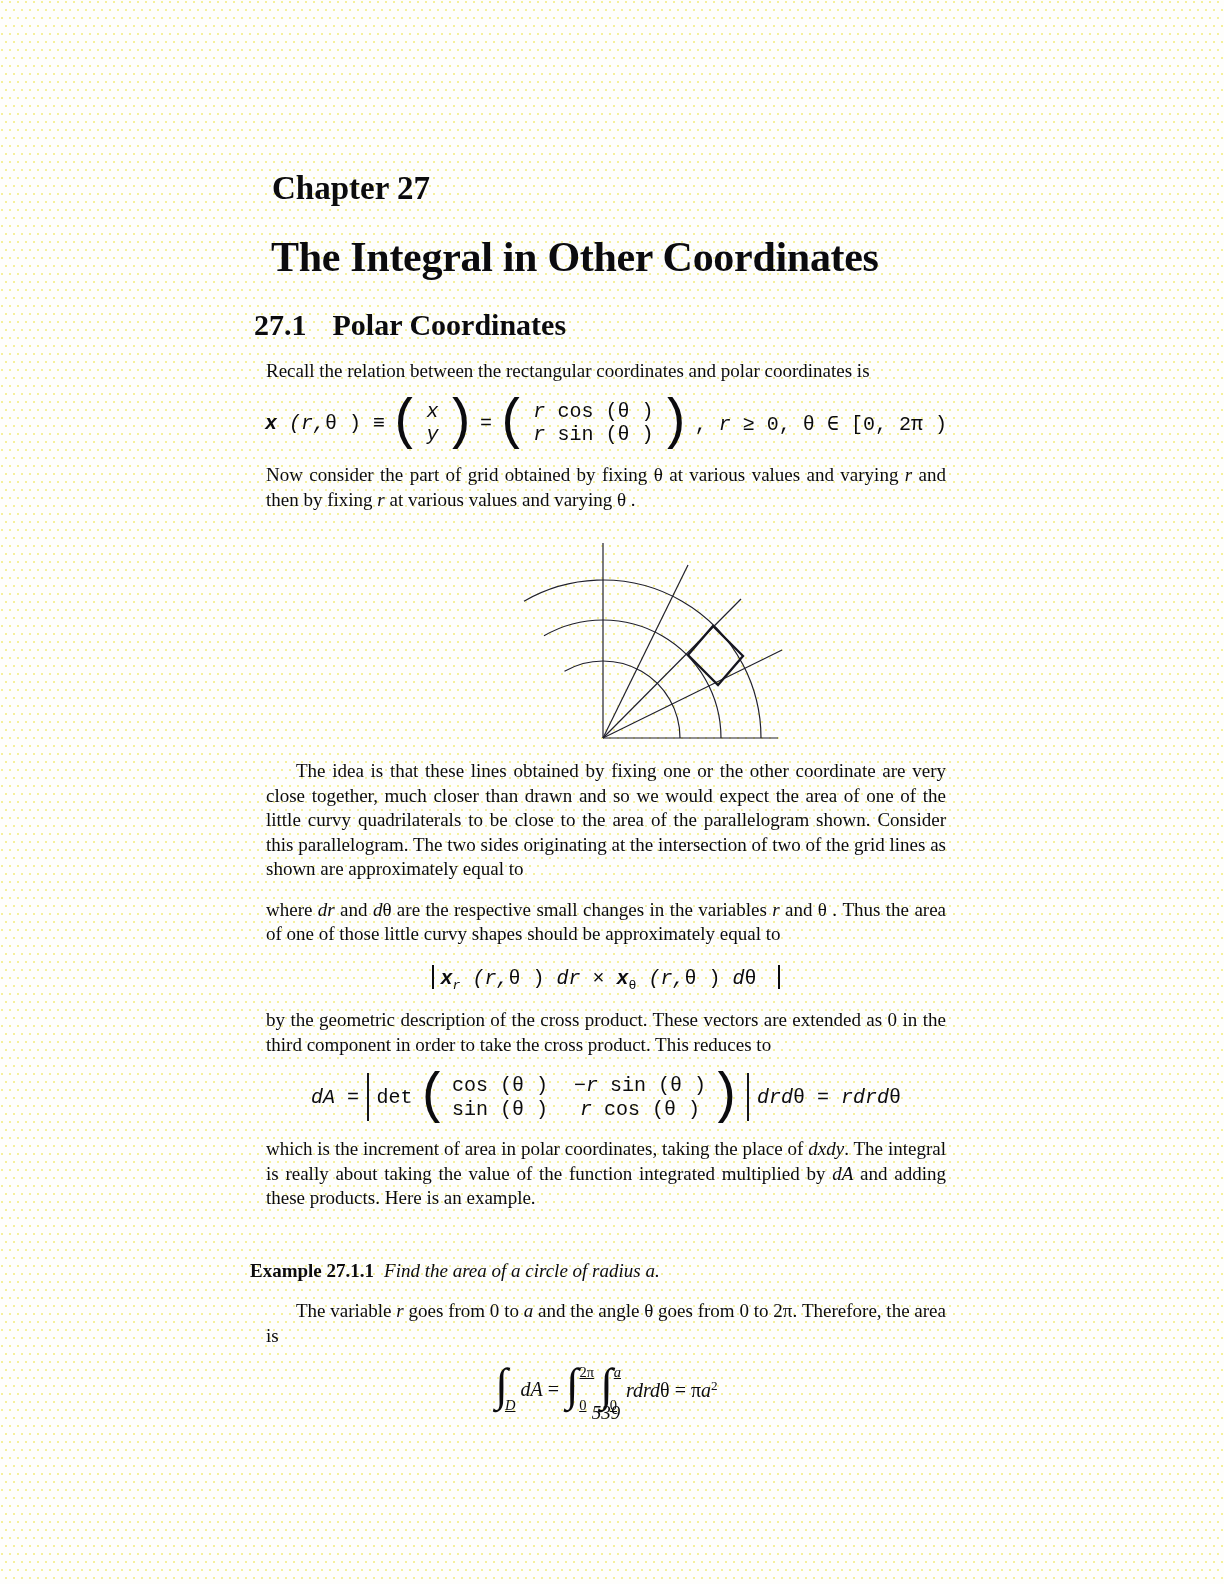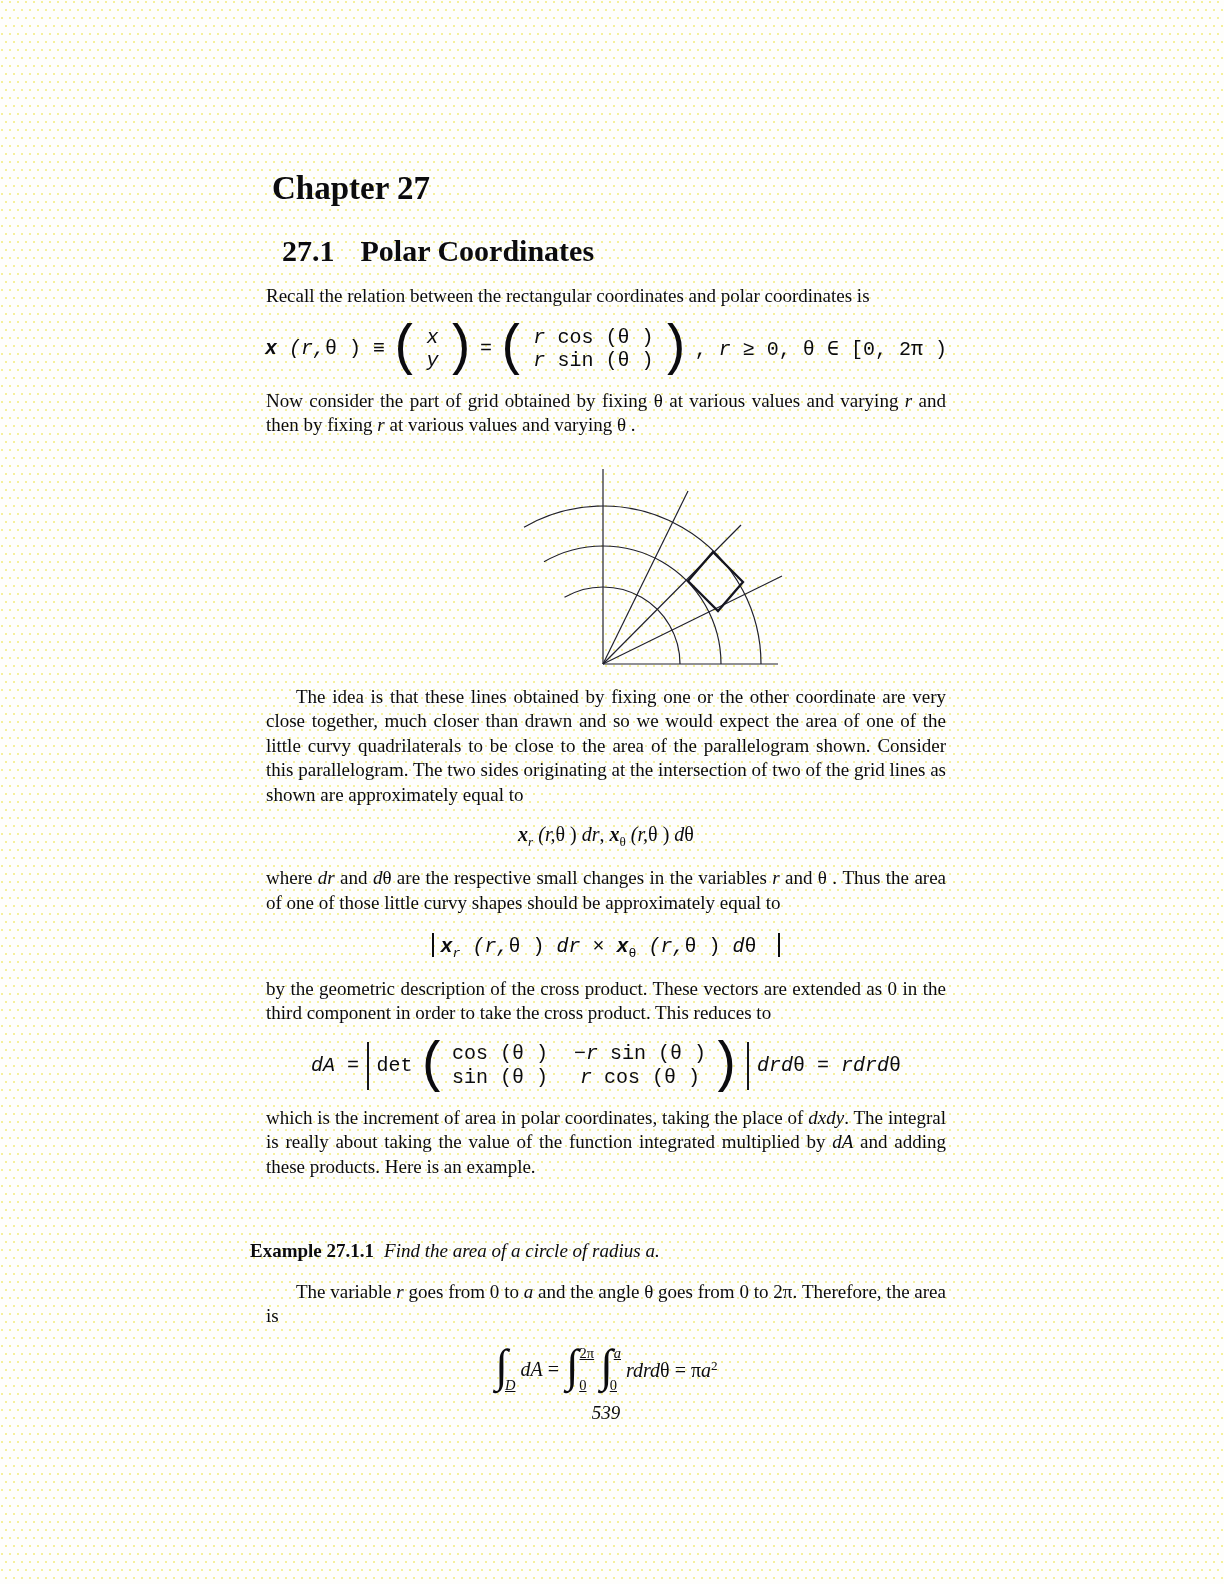--- a/index.html
+++ b/index.html
@@ -11,21 +11,21 @@
       radial-gradient(circle, #f5f09b 0.8px, rgba(245,240,155,0) 1.5px);
     background-size:8px 16px, 8px 16px;
     background-position:2px 2px, 6px 10px;
     font-family:"Liberation Serif","DejaVu Serif",serif;
     color:#0b0b0e;
   }
   .page{position:absolute;inset:0;overflow:hidden;}
   .content{position:absolute;left:250px;top:0;width:712px;}
   .chapter-label{font-size:33px;font-weight:bold;margin:170px 0 0 22px;line-height:1.15;}
   .chapter-title{font-size:42px;font-weight:bold;margin:24px 0 0 21px;line-height:1.2;white-space:nowrap;letter-spacing:-0.3px;}
-  .section-heading{font-size:30px;font-weight:bold;margin:26px 0 0 32px;line-height:1.15;display:flex;gap:26px;}
+  .section-heading{font-size:30px;font-weight:bold;margin:26px 0 0 4px;line-height:1.15;display:flex;gap:26px;}
   p.body{font-size:19px;line-height:24.5px;text-align:justify;margin:16px;}
   .mt7{margin-top:7px;} .mt8{margin-top:8px;} .mt12{margin-top:12px;}
   .indent{text-indent:30px;}
   
   .it{font-style:italic;}
   .bi{font-style:italic;font-weight:bold;}
   .sub{font-size:66%;vertical-align:-0.35em;}
   .subit{font-size:66%;vertical-align:-0.35em;font-style:italic;}
   .sup{font-size:66%;vertical-align:0.5em;}
   .big{font-size:125%;}
@@ -49,33 +49,34 @@
   .lsup{margin-left:1px;}
   .lsub{margin-left:-7px;}
   .ilim.subonly .lsub{margin-left:-3px;}
   
   .figure{margin:2px 0 0 230px;width:350px;height:215px;}
   .figure svg{display:block;}
   .fig-line{stroke:#20202c;stroke-width:1.2;fill:none;}
   .fig-thick{stroke:#15151f;stroke-width:2.3;fill:none;}
   
   .example{font-size:19px;line-height:24.5px;}
-  .example.first{margin-top:60px;}
+  .example.first{margin-top:48px;}
   .example.second{margin-top:14px;}
   .exlabel{font-weight:bold;font-style:normal;margin-right:10px;}
   .extext{font-style:italic;}
   .footer{position:absolute;left:250px;top:1402px;width:712px;text-align:center;font-size:19px;font-style:italic;}
 </style>
 </head>
 <body>
 
 <div class="page">
   <main class="content">
 
     <h2 class="chapter-label">Chapter 27</h2>
+    <h1 class="chapter-title">The Integral in Other Coordinates</h1>
     <h3 class="section-heading">
         <span>27.1</span>
         <span>Polar Coordinates</span>
       </h3>
 
     <p class="body mt7"><span>Recall the relation between the rectangular coordinates and polar coordinates is</span></p>
 
     <div class="disp tall"><span class="eqrow">
           <span class="tks"><span class="bi">x</span><span class="it"> (r,</span><span>θ ) ≡</span></span>
           <span class="bigparen">(</span>
@@ -105,21 +106,20 @@
         <path class="fig-line" d="M 603 700 L 782 612"></path>
         <path class="fig-line" d="M 564.5 633.3 A 77 77 0 0 1 680 700"></path>
         <path class="fig-line" d="M 544 597.8 A 118 118 0 0 1 721 700"></path>
         <path class="fig-line" d="M 524 563.2 A 158 158 0 0 1 761 700"></path>
         <path class="fig-thick" d="M 688 617 L 713 588 L 743 618 L 718 647 Z"></path>
       </svg>
     </figure>
 
     <p class="body indent"><span>The idea is that these lines obtained by fixing one or the other coordinate are very close together, much closer than drawn and so we would expect the area of one of the little curvy quadrilaterals to be close to the area of the parallelogram shown. Consider this parallelogram. The two sides originating at the intersection of two of the grid lines as shown are approximately equal to</span></p>
 
-    <div class="disp"><span class="bi">x</span><span class="subit">r</span><span class="it"> (r,</span><span>θ )</span><span class="it"> dr</span><span>,  </span><span class="bi">x</span><span class="sub">θ</span><span class="it"> (r,</span><span>θ )</span><span class="it"> d</span><span>θ</span></div>
 
     <p class="body mt8"><span>where </span><span class="it">dr</span><span> and </span><span class="it">d</span><span>θ</span><span> are the respective small changes in the variables </span><span class="it">r</span><span> and </span><span>θ</span><span> . Thus the area of one of those little curvy shapes should be approximately equal to</span></p>
 
     <div class="disp tall"><span class="big">|</span><span class="bi">x</span><span class="subit">r</span><span class="it"> (r,</span><span>θ )</span><span class="it"> dr</span><span> × </span><span class="bi">x</span><span class="sub">θ</span><span class="it"> (r,</span><span>θ )</span><span class="it"> d</span><span>θ</span><span class="big"> |</span></div>
 
     <p class="body mt12"><span>by the geometric description of the cross product. These vectors are extended as 0 in the third component in order to take the cross product. This reduces to</span></p>
 
     <div class="disp tall"><span class="eqrow">
           <span class="tks"><span class="it">dA</span><span> =</span></span>
           <span class="absbar"></span>

